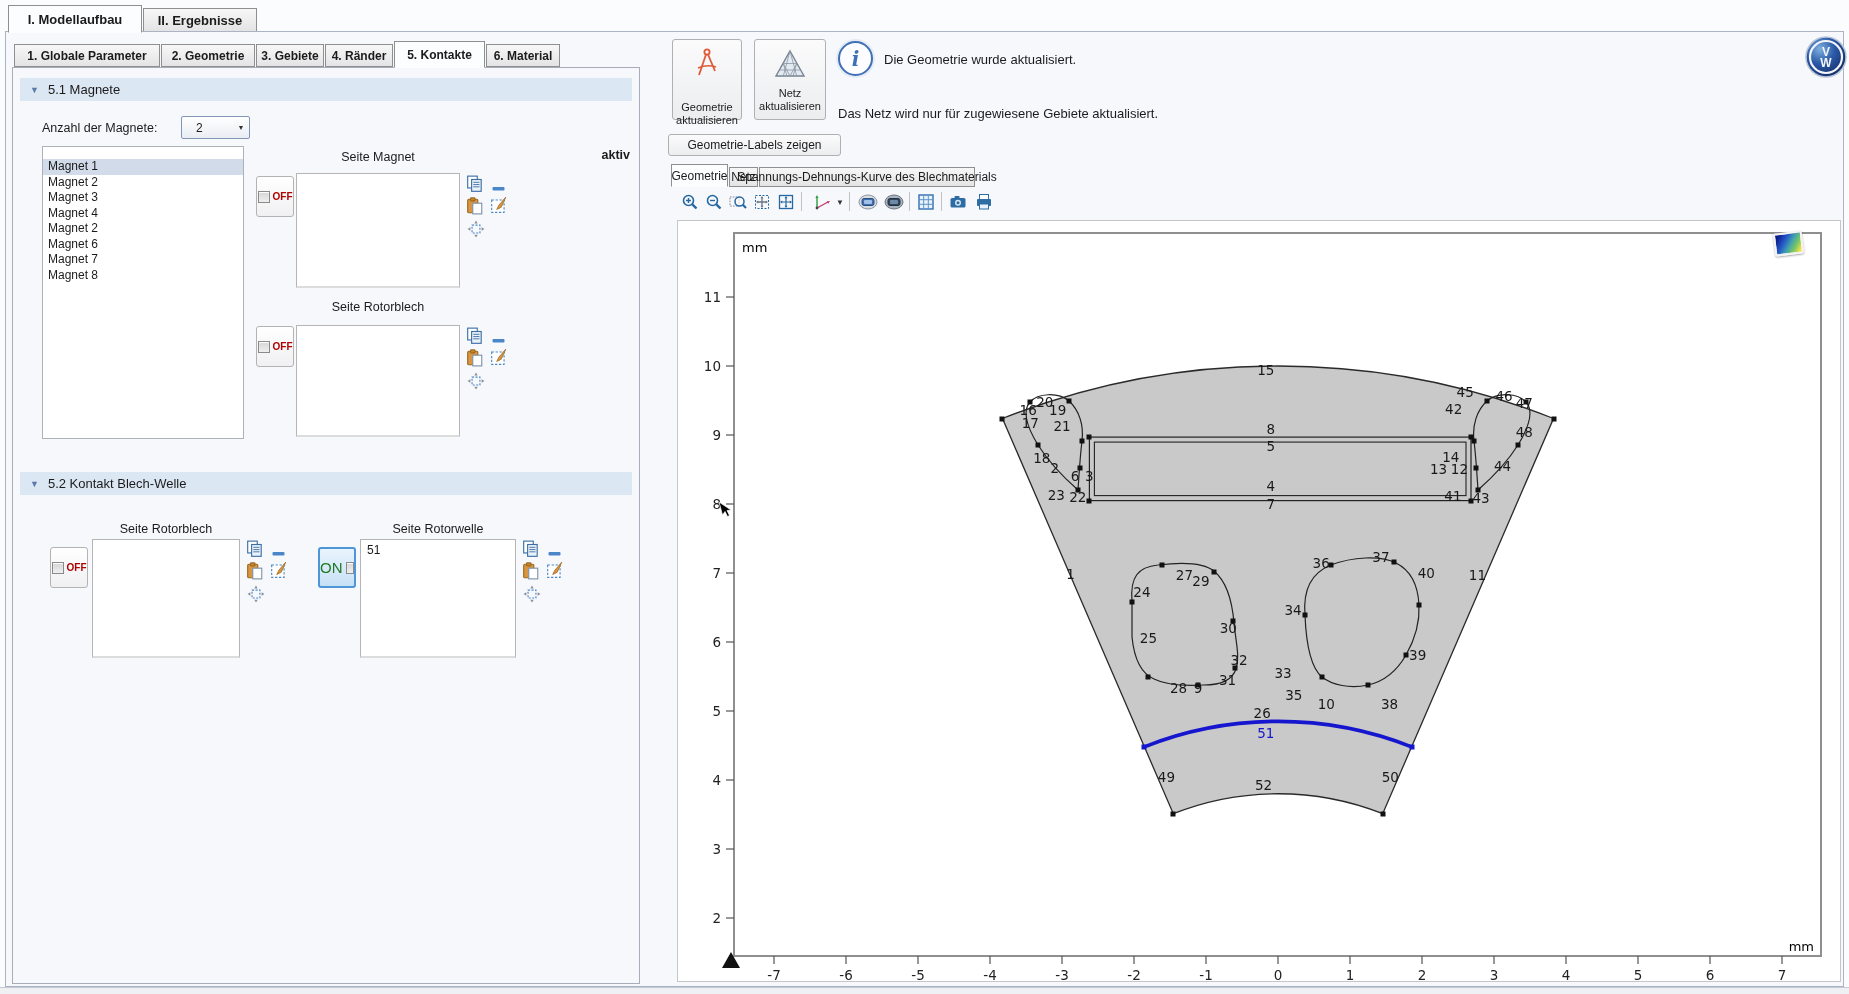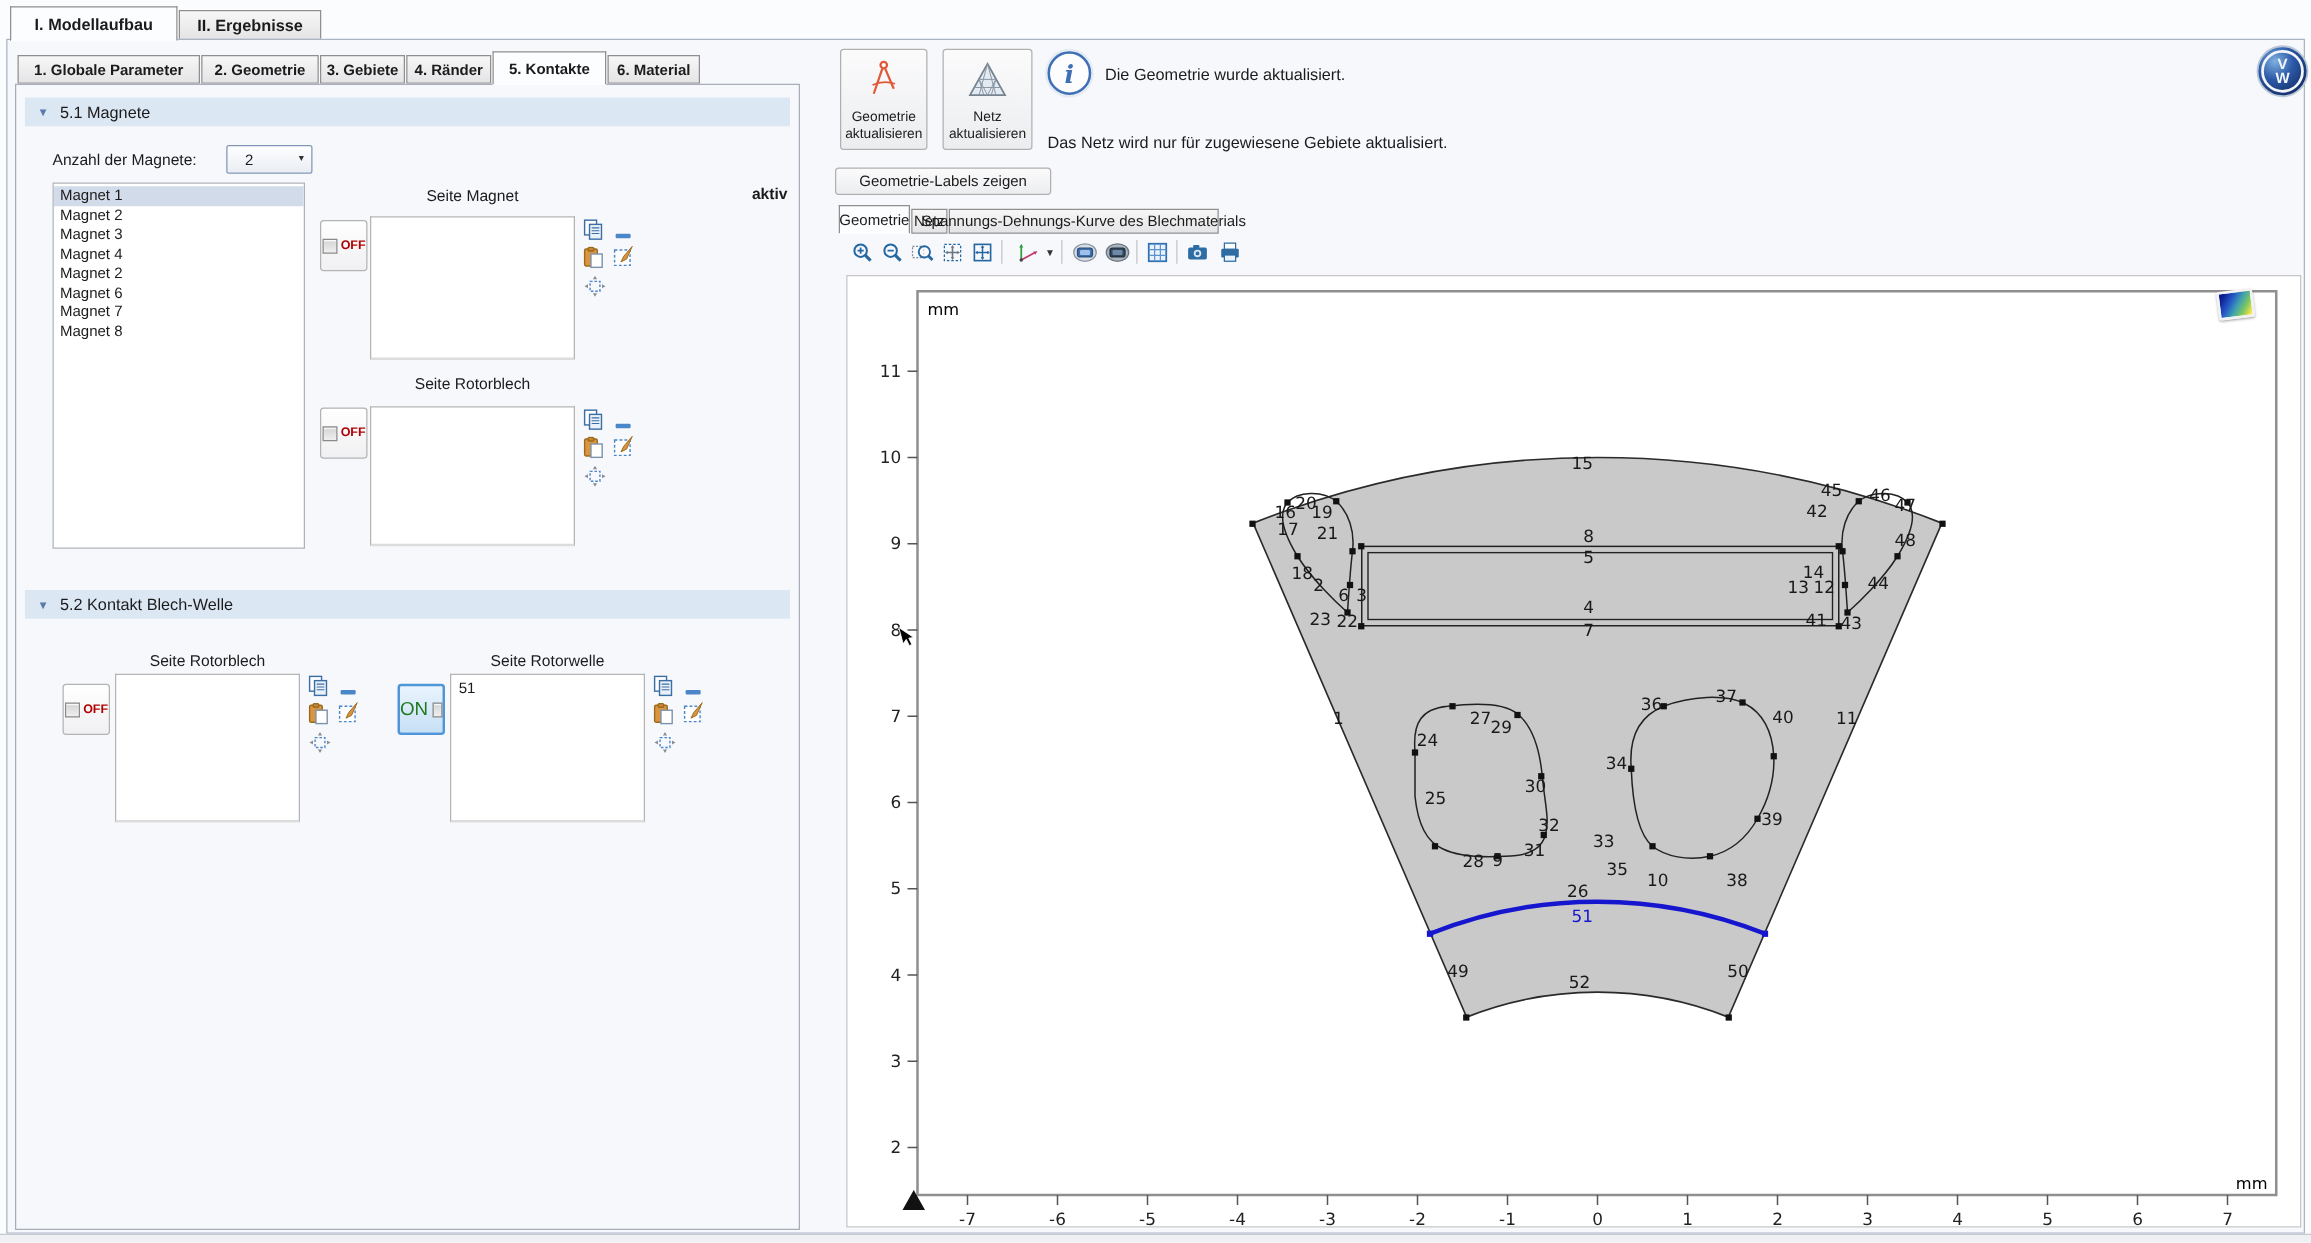--- a/index.html
+++ b/index.html
@@ -90,21 +90,21 @@
   <span class="tri">▼</span>
   <span>5.1 Magnete</span>
 </div>
 
 <div class="abs" style="left:42px;top:121px;font-size:12.5px">Anzahl der Magnete:</div>
 <div class="dd" style="left:181px;top:116px;width:69px;height:23px">
   <span class="val">2</span>
   <span class="arr">▼</span>
 </div>
 
-<div class="listbox" style="left:42px;top:146px;width:202px;height:293px;padding-top:2px">
+<div class="listbox" style="left:42px;top:146px;width:202px;height:293px;padding-top:12px">
   <div class="lrow sel">Magnet 1</div>
   <div class="lrow">Magnet 2</div>
   <div class="lrow">Magnet 3</div>
   <div class="lrow">Magnet 4</div>
   <div class="lrow">Magnet 2</div>
   <div class="lrow">Magnet 6</div>
   <div class="lrow">Magnet 7</div>
   <div class="lrow">Magnet 8</div>
 </div>
 
@@ -255,21 +255,21 @@
 
 <div class="btn bigbtn" style="left:672px;top:39px;width:70px;height:81px">
   <span>
     <svg width="36" height="36" viewBox="0 0 36 36">
         <circle cx="18" cy="6" r="2.6" fill="none" stroke="#e05a3a" stroke-width="1.8"></circle>
         <path d="M17,8.5 L10,29" stroke="#e05a3a" stroke-width="1.8" fill="none"></path>
         <path d="M19,8.5 L26,25" stroke="#e05a3a" stroke-width="1.8" fill="none"></path>
         <path d="M9,22 Q18,18 27,21" stroke="#e05a3a" stroke-width="1.4" fill="none"></path>
       </svg>
   </span>
-  <span style="margin-top:2px">Geometrie aktualisieren</span>
+  <span style="margin-top:16px">Geometrie aktualisieren</span>
 </div>
 <div class="btn bigbtn" style="left:754px;top:39px;width:72px;height:81px">
   <span>
     <svg width="36" height="36" viewBox="0 0 36 36">
         <path d="M18,5 L32,30 L4,30 Z" fill="#e3eaf1" stroke="#75828f" stroke-width="1.4"></path>
         <path d="M11.3,17.5 L24.7,17.5 M7.6,24 L28.4,24 M18,5 L11.3,30 M18,5 L24.7,30 M11.3,17.5 L15,30 M24.7,17.5 L21,30 M11.3,17.5 L18,30 M24.7,17.5 L18,30" stroke="#8a97a5" stroke-width="0.8" fill="none"></path>
       </svg>
   </span>
   <span style="margin-top:2px">Netz aktualisieren</span>
 </div>

